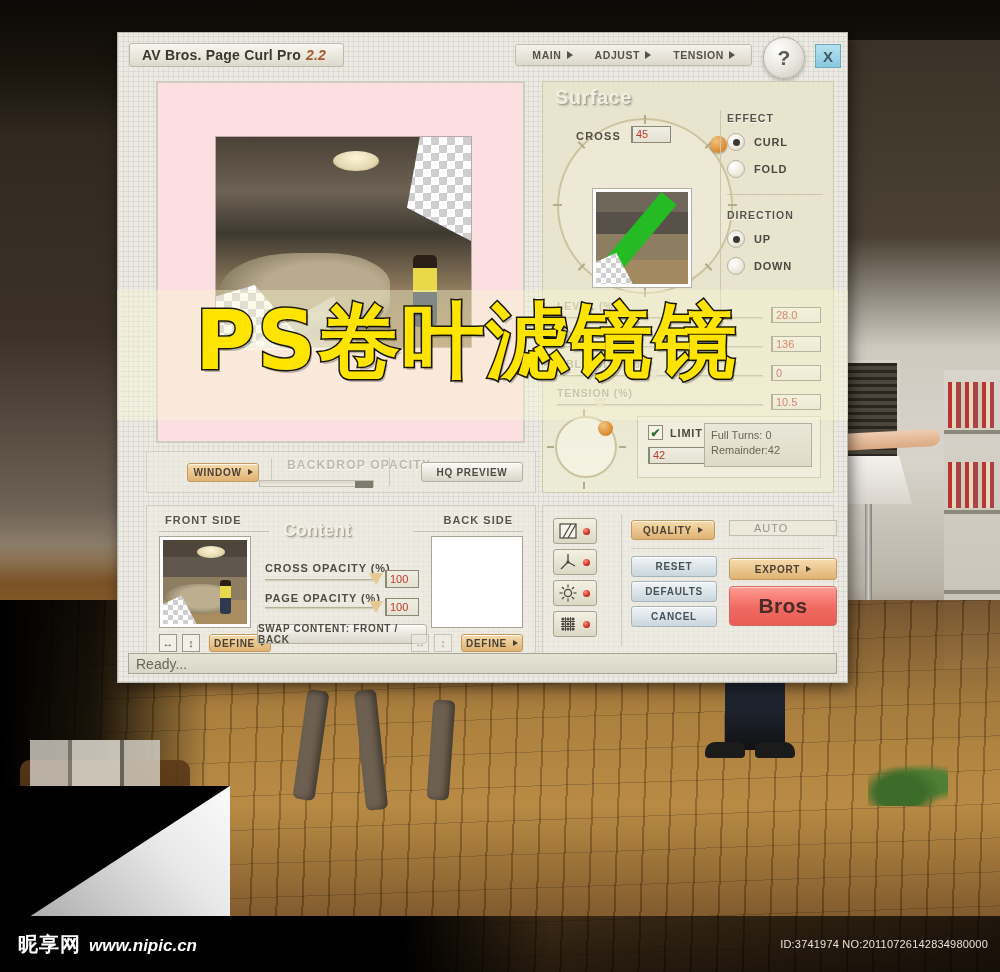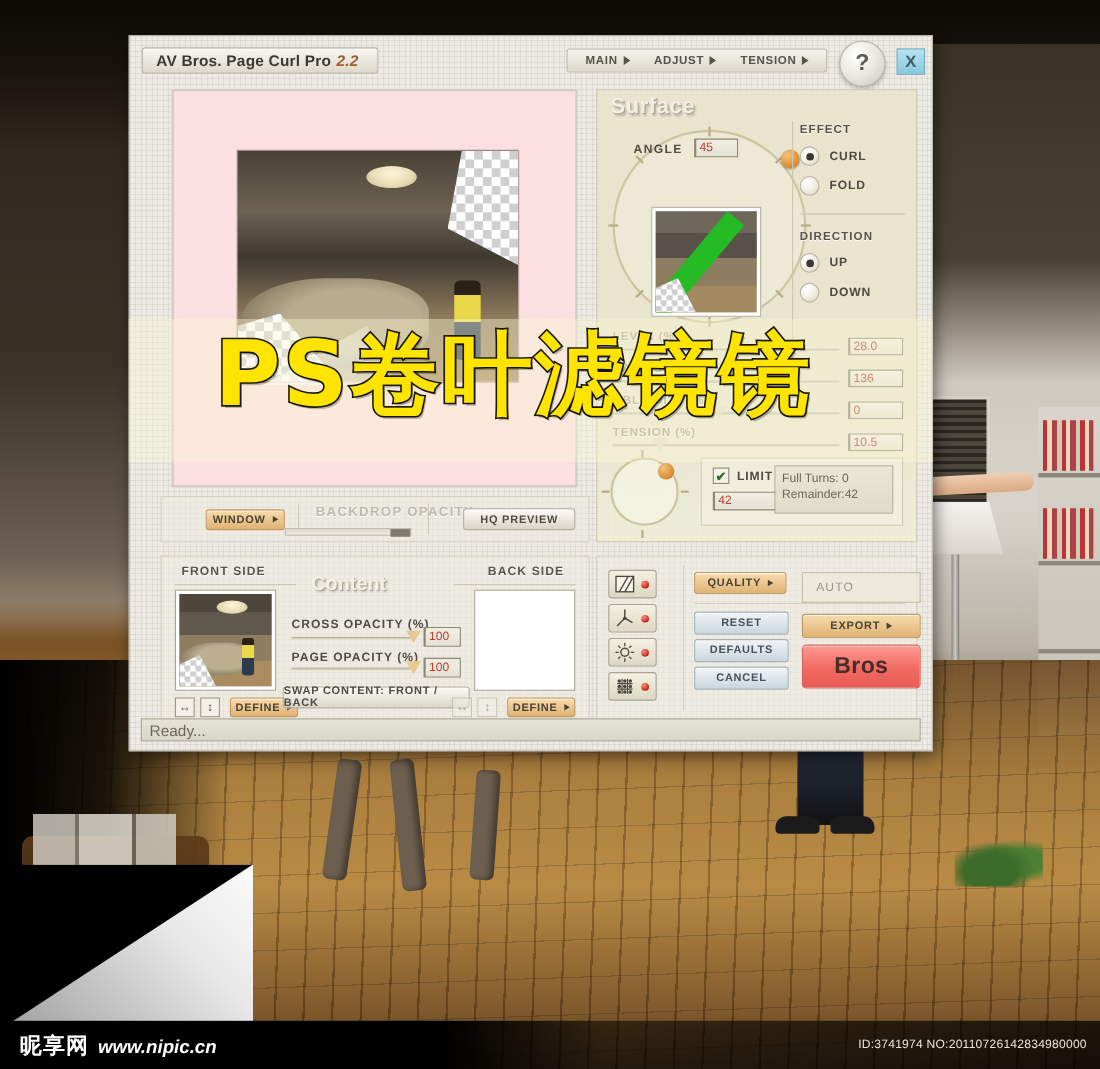--- a/index.html
+++ b/index.html
@@ -103,21 +103,21 @@
     box-shadow: -6px -6px 18px rgba(0,0,0,.55);
   }
   .curl-black {
     position:absolute; left:0; bottom:36px; width:230px; height:150px;
     background:#000;
     clip-path: polygon(0% 0%, 100% 0%, 0% 100%);
   }
 
   
   .wm-bar {
-    position:absolute; left:0; right:0; bottom:0; height:44px;
+    position:absolute; left:0; right:0; bottom:0; height:56px;
     background: linear-gradient(90deg, #000 0%, #000 40%, rgba(0,0,0,.55) 55%, rgba(0,0,0,.75) 100%);
     display:flex; align-items:center; justify-content:space-between;
     padding: 0 12px 0 18px;
   }
   .wm-logo {
     color:#fff; font-weight:bold; font-size:20px; letter-spacing:1px;
     font-family:"DejaVu Sans", sans-serif;
   }
   .wm-url { color:#fff; font-style:italic; font-size:17px; font-weight:bold; margin-left:8px;}
   .wm-id { color:#e8e4da; font-size:11px; letter-spacing:.2px; }
@@ -378,23 +378,23 @@
     border:1px solid #a8a392; border-radius:3px;
     background: linear-gradient(180deg,#f4f1e2,#ddd8c4); cursor:pointer; padding-left:4px;
   }
   .led-ico { width:20px; height:20px; display:block; }
   .led { width:7px; height:7px; border-radius:50%; margin-left:5px;
     background: radial-gradient(circle at 35% 30%, #ff8a7a, #c0271a 70%, #7d160d); }
   .ctrl-vline { position:absolute; left:78px; top:8px; bottom:8px; width:1px; background:#d0cab8;}
   .ctrl-hline { position:absolute; left:88px; right:10px; height:1px; background:#d5cfbd;}
   #quality-btn { position:absolute; left:88px; top:14px; width:84px; height:20px; }
   .auto-box {
-    position:absolute; left:186px; top:14px; width:108px; height:28px;
+    position:absolute; left:186px; top:14px; width:108px; height:16px;
     border:1px solid #c3beab; background: rgba(236,234,219,.7);
-    display:flex; align-items:center; padding-left:12px;
+    display:flex; align-items:center; padding-left:24px;
     font-size:11px; color:#98948a; letter-spacing:1px;
   }
   .btn-blue { background: linear-gradient(180deg,#f1f4f6,#c9d6dd); border-color:#a5b4bc; color:#46525a;}
   #reset-btn { position:absolute; left:88px; top:50px; width:86px; height:21px;}
   #defaults-btn { position:absolute; left:88px; top:75px; width:86px; height:21px;}
   #cancel-btn { position:absolute; left:88px; top:100px; width:86px; height:21px;}
   #export-btn { position:absolute; left:186px; top:52px; width:108px; height:22px;}
   #apply-btn {
     position:absolute; left:186px; top:80px; width:108px; height:40px;
     border:1px solid #d06a62; border-radius:4px;
@@ -534,21 +534,21 @@
         <div class="tick" style="left:20px; bottom:26px; width:9px; height:2px; transform:rotate(-45deg)"></div>
         <div class="tick" style="right:20px; bottom:26px; width:9px; height:2px; transform:rotate(45deg)"></div>
         <div class="dial-knob"></div>
         <div class="thumb-frame">
           <div class="thumb-img">
             <div class="thumb-green"></div>
             <div class="thumb-checker"></div>
           </div>
         </div>
       </div>
-      <div class="angle-label">ANGLE</div>
+      <div class="angle-label">CROSS</div>
       <div class="val-box" id="angle-val">45</div>
 
       <div class="vline" style="right:112px; top:28px; height:232px;"></div>
 
       <div class="effect-col">
         <div class="grp-label">EFFECT</div>
         <div class="radio-row">
           <span class="radio">
               <span class="dot"></span>
             </span>

